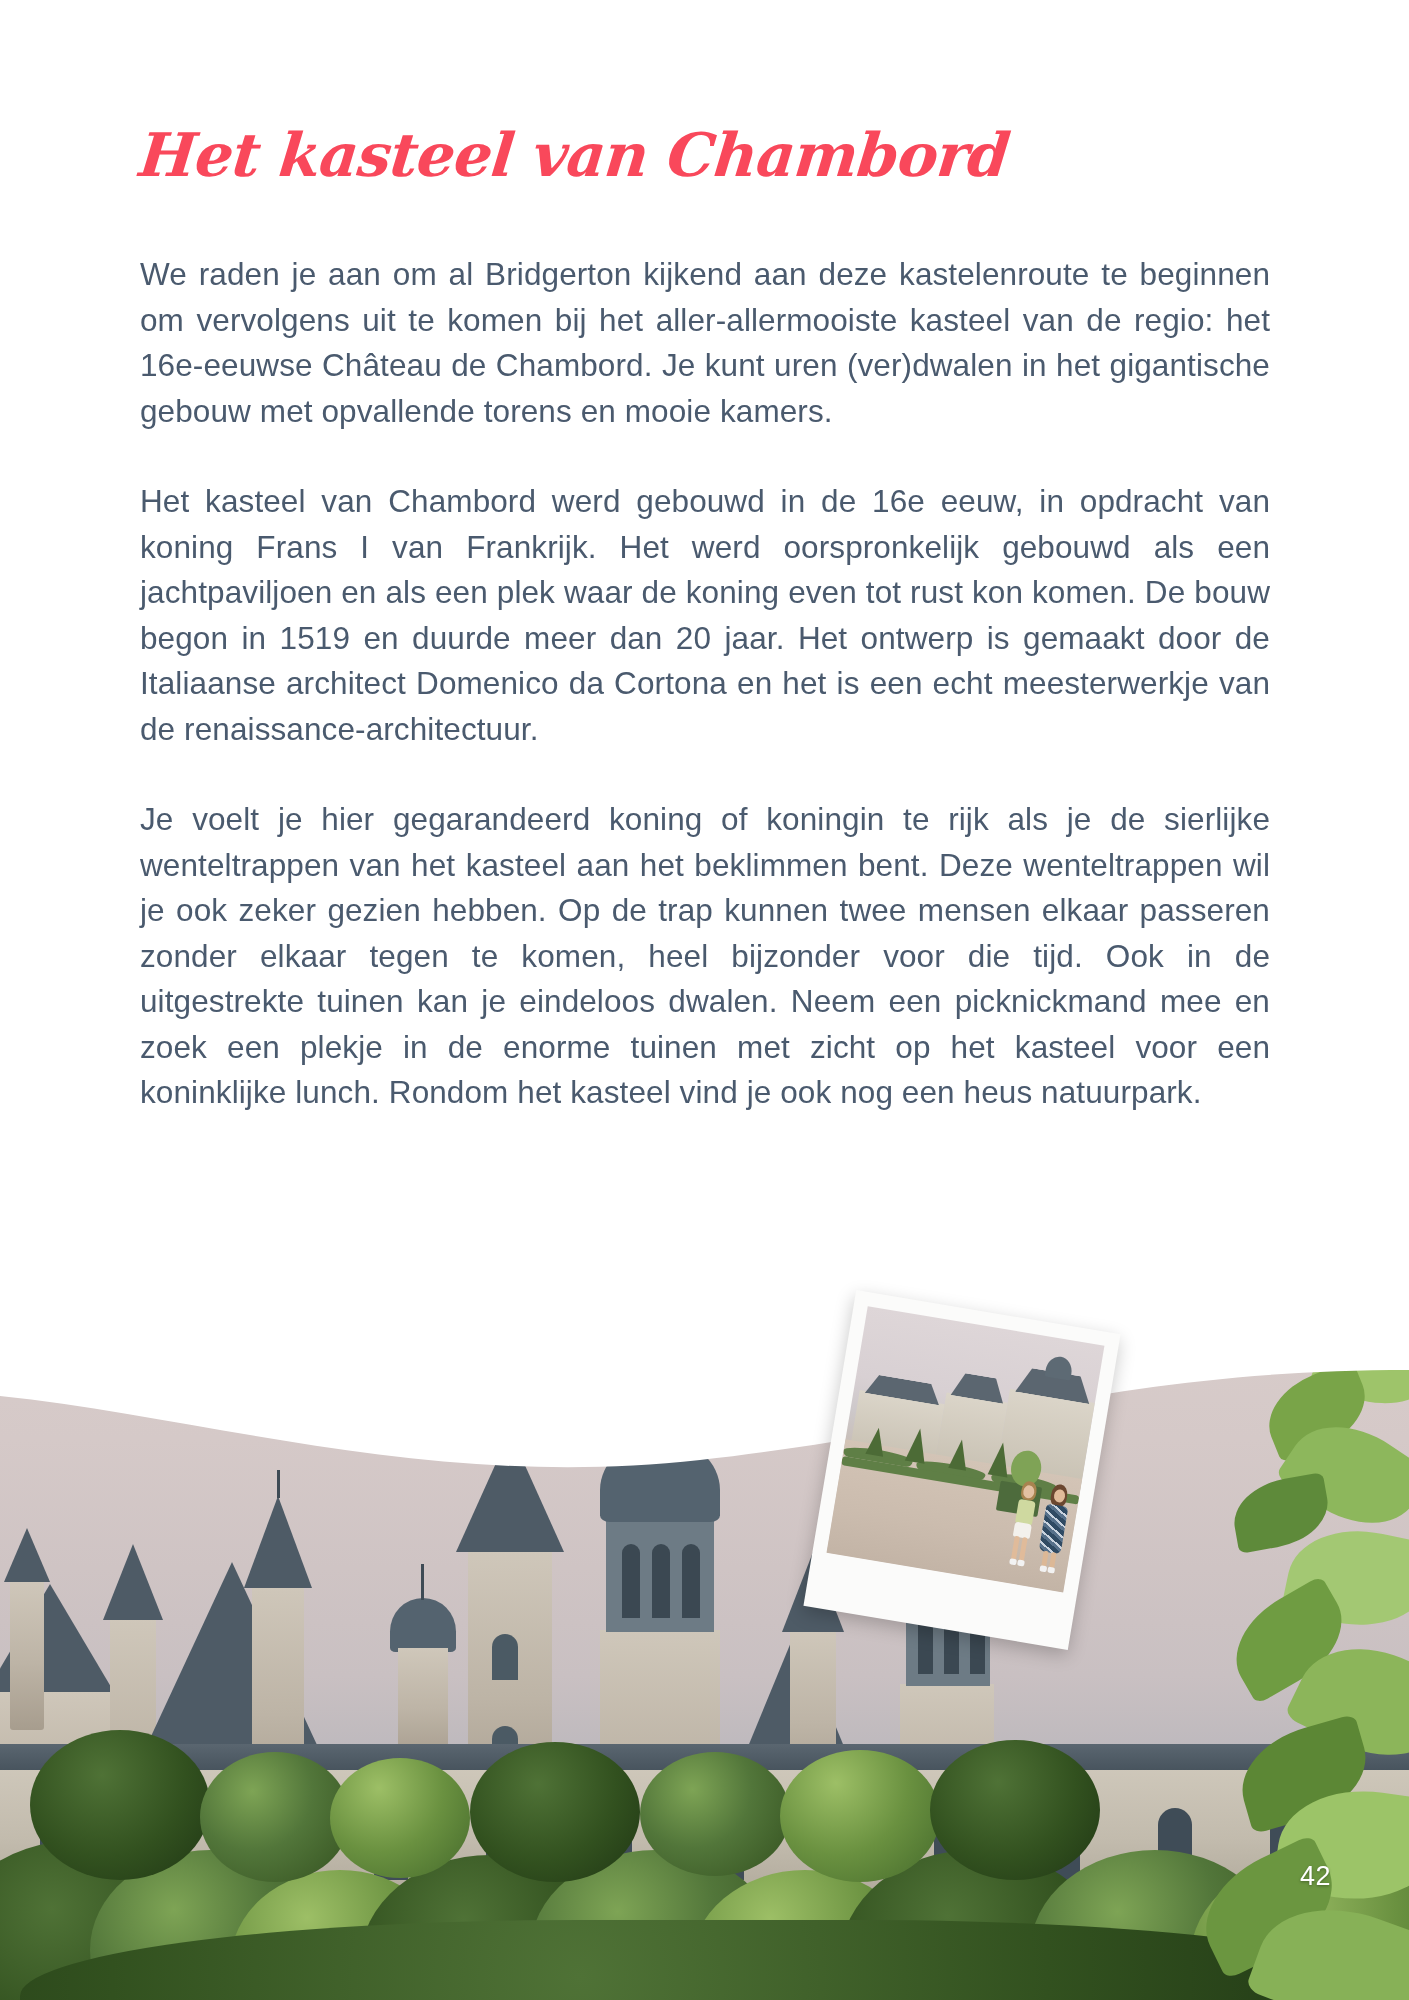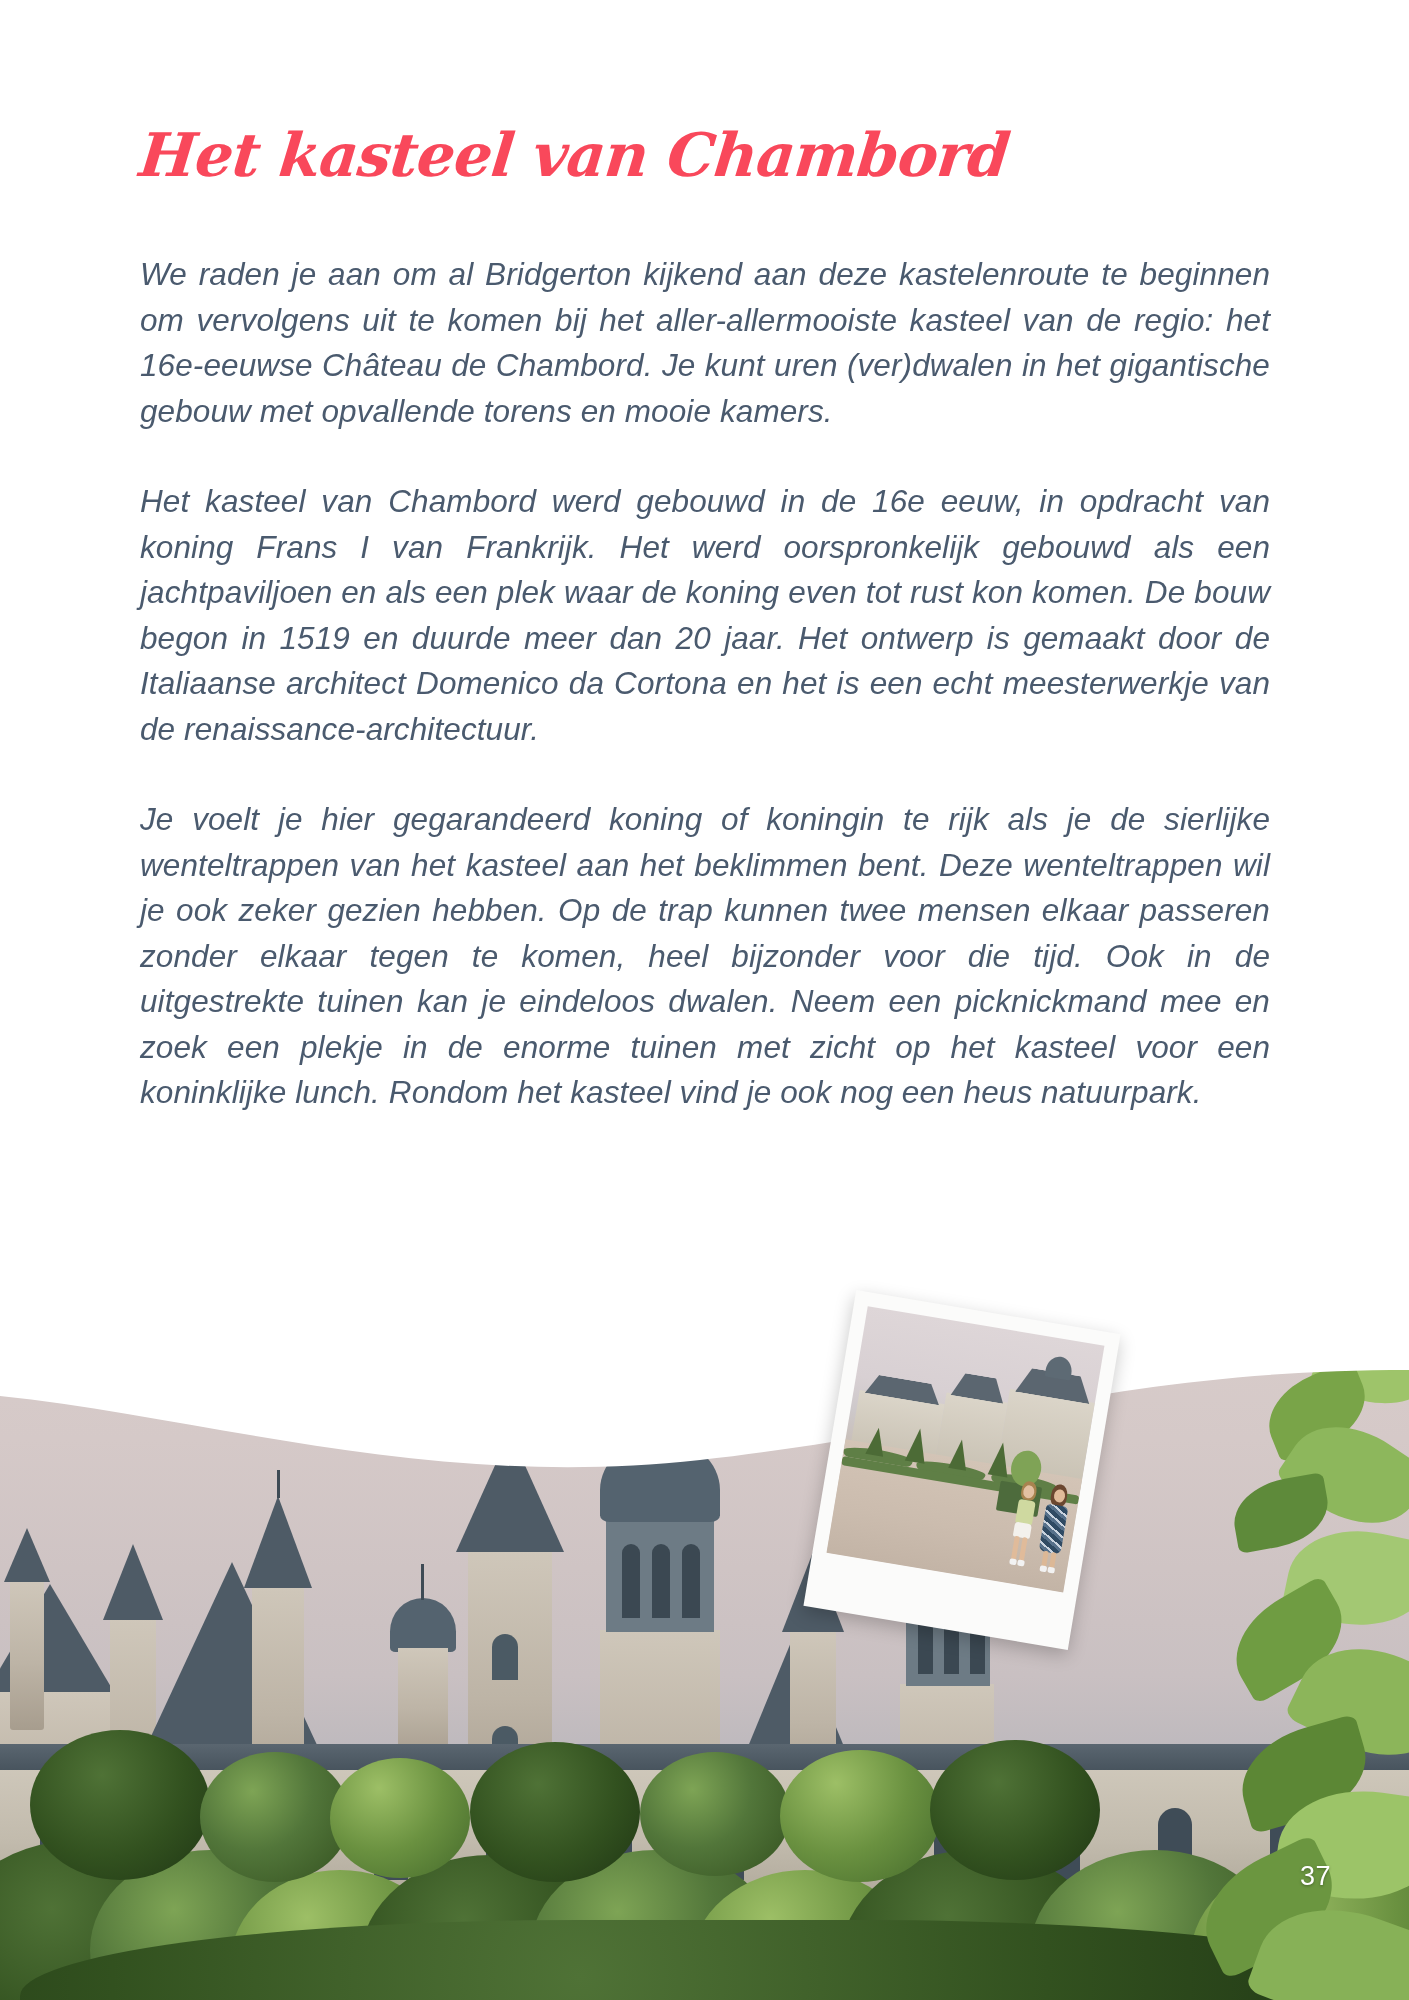--- a/index.html
+++ b/index.html
@@ -34,21 +34,20 @@
     transform: skewX(-6deg);
     white-space: nowrap;
   }
 
   
   #article {
     position: absolute;
     left: 140px;
     top: 252px;
     width: 1130px;
-    font-style: italic;
   }
 
   .para {
     color: #4a5a6e;
     font-family: "Liberation Sans", sans-serif;
     font-size: 31.5px;
     line-height: 45.5px;
     text-align: justify;
     text-justify: inter-word;
     letter-spacing: 0.1px;
@@ -364,21 +363,21 @@
         <div class="leaf" style="right:-30px; top:510px; width:160px; height:110px; background:#9cc468; transform:rotate(8deg);"></div>
         <div class="leaf" style="right:70px;  top:580px; width:140px; height:94px; background:#6b9640; transform:rotate(-26deg);"></div>
         <div class="leaf" style="right:-20px; top:630px; width:170px; height:112px; background:#87b157; transform:rotate(20deg);"></div>
       </div>
 
       <svg id="wave-mask" viewBox="0 0 1409 230" preserveAspectRatio="none">
         <path d="M0,0 H1409 V92 C1120,92 980,150 700,182 C430,212 210,140 0,118 Z" fill="#ffffff"></path>
       </svg>
     </div>
 
-    <div id="page-number">37</div>
+    <div id="page-number">42</div>
   </div>
 
   <div id="polaroid">
     <div id="polaroid-photo">
 
       <div class="p-building" style="left:6px; top:84px; width:86px; height:62px;"></div>
       <div class="p-roof" style="left:2px; top:66px; width:94px; height:20px; clip-path:polygon(10% 100%, 22% 0, 78% 0, 90% 100%);"></div>
 
       <div class="p-building" style="left:92px; top:72px; width:62px; height:74px;"></div>
       <div class="p-roof" style="left:88px; top:50px; width:70px; height:24px; clip-path:polygon(12% 100%, 28% 0, 72% 0, 88% 100%);"></div>

